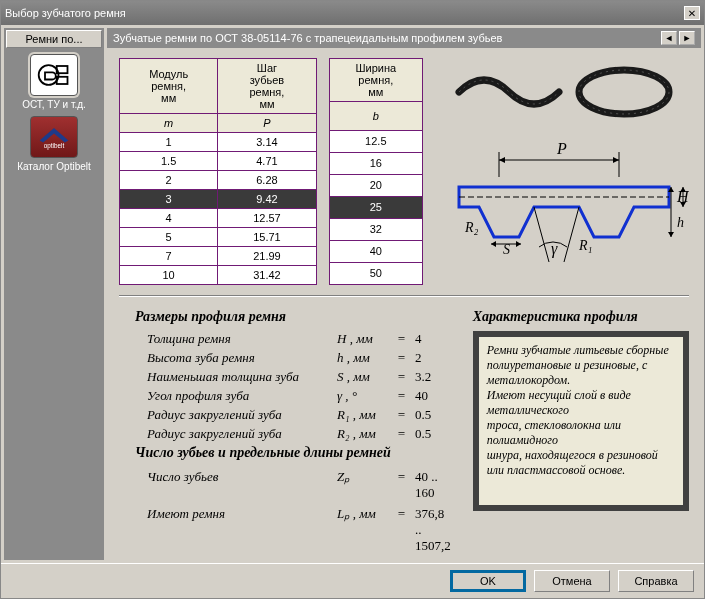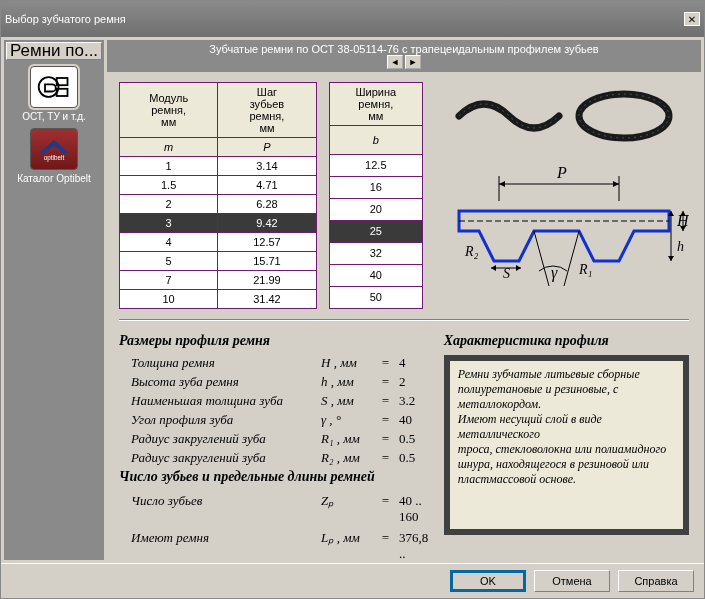--- a/index.html
+++ b/index.html
@@ -7,65 +7,65 @@
     margin: 0;
     font-family: Tahoma, Arial, sans-serif;
     font-size: 11px;
     background: #d4d0c8;
     width: 705px;
     height: 599px;
     overflow: hidden;
   }
   .window { width: 705px; height: 599px; background: #d4d0c8; border: 1px solid #888; display: flex; flex-direction: column; }
   .titlebar {
-    height: 36px; background: linear-gradient(#8a8a8a,#6f6f6f);
+    height: 24px; background: linear-gradient(#8a8a8a,#6f6f6f);
     color: #fff; font-size: 11px; display: flex; align-items: center;
     padding: 0 4px; justify-content: space-between;
   }
   .titlebar .close {
     width: 16px; height: 14px; background: #d4d0c8; border: 1px solid #fff;
     display: flex; align-items: center; justify-content: center; font-size: 10px; color:#000;
     font-family: Arial;
   }
   .body { flex: 1; display: flex; padding: 3px; gap: 3px; min-height: 0; }
   .sidebar {
     width: 100px; background: #8a8a8a; display: flex; flex-direction: column;
     align-items: center; padding: 2px; gap: 6px;
   }
   .sidebar-header {
     width: 96px; height: 18px; background: #d4d0c8; border: 1px solid #fff;
     border-right-color: #808080; border-bottom-color:#808080;
-    display: flex; align-items: center; justify-content: center; font-size: 17px; text-align: center;
+    display: flex; align-items: center; justify-content: center; font-size: 11px; text-align: center;
   }
   .sb-item { display:flex; flex-direction:column; align-items:center; gap:3px; color:#fff; font-size:10px; cursor:pointer;}
   .sb-icon { width: 48px; height: 42px; background:#fff; border:1px solid #555; border-radius:4px; display:flex; align-items:center; justify-content:center;}
   .sb-icon svg { width: 36px; height: 30px; }
   .sb-item.sel .sb-icon { box-shadow: 0 0 0 2px #d4d0c8;}
   .main {
     flex: 1; background:#d4d0c8; display:flex; flex-direction:column; min-width:0;
   }
   .subtitle {
     background:#8a8a8a; color:#fff; font-size:11px; padding:3px 6px;
-    display:flex; justify-content:space-between; align-items:center;flex-direction:column;
+    display:flex; justify-content:space-between; align-items:center;
   }
   .arrows { display:flex; gap:2px; }
   .arrow-btn { width:16px; height:14px; background:#d4d0c8; border:1px outset #fff; display:flex; align-items:center; justify-content:center; font-size:9px; color:#000;}
   .content { flex:1; padding:10px 12px 6px 12px; overflow:auto; display:flex; flex-direction:column; gap:8px;}
   .top-row { display:flex; gap:16px; align-items:flex-start;}
   .tables { display:flex; gap:12px; }
   table.grid { border-collapse:collapse; background:#fff; font-size:11px;}
   table.grid th, table.grid td { border:1px solid #701a75; padding:3px 24px; text-align:center; }
   table.grid th { background:#ece9d8; font-weight:normal; height:28px; }
   table.grid .symrow td { font-style:italic; background:#ece9d8;}
   table.grid tr.sel td { background:#3a3a3a; color:#fff; }
   .illus { flex:1; display:flex; flex-direction:column; align-items:center; gap:6px;}
   .photo { width:240px; height:68px; }
   .diagram { width:250px; height:140px; }
   .sep { border:0; border-top:1px solid #808080; border-bottom:1px solid #fff; margin:2px 0;}
-  .bottom-row { display:flex; gap:9px; }
+  .bottom-row { display:flex; gap:22px;margin-left:16px; }
   .props { flex:1.1; }
   .props h3, .charac h3 { font-family:"Times New Roman",serif; font-style:italic; font-weight:bold; font-size:14px; margin:2px 0 6px 0;}
   .propline { display:flex; align-items:baseline; font-family:"Times New Roman",serif; font-style:italic; font-size:13px; margin:3px 0 3px 12px;}
   .propline .lbl { flex:0 0 190px;}
   .propline .sym { flex:0 0 60px; font-style:italic;}
   .propline .eq  { flex:0 0 18px;}
   .propline .val { font-style:normal;}
   .charac { flex:1; }
   .charbox {
     border:6px solid #404040; background:#ece9d8; padding:6px 8px;

